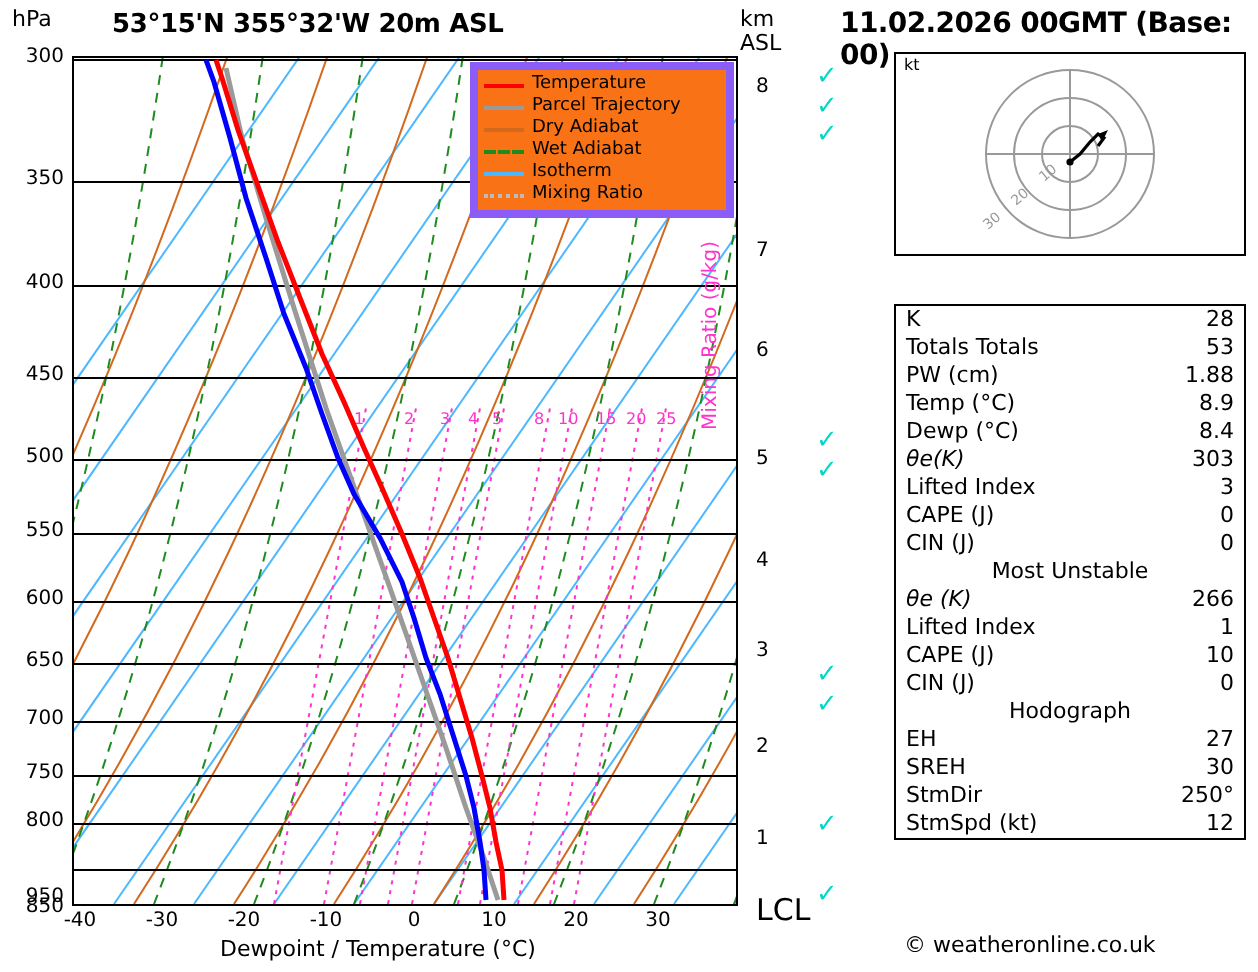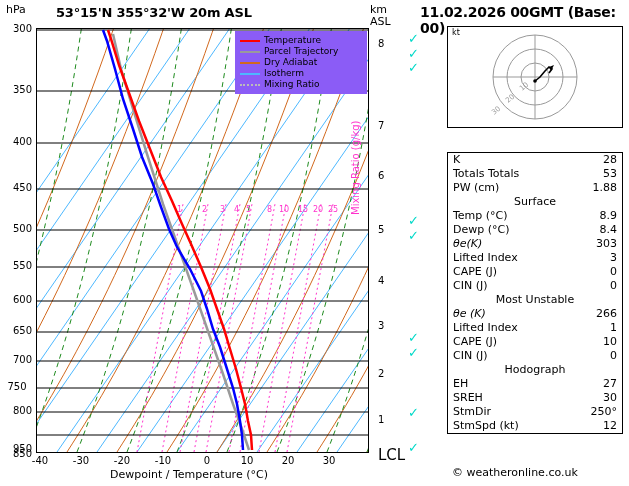--- a/index.html
+++ b/index.html
@@ -25,21 +25,21 @@
   .plabel{font-size:10px;color:#000;text-align:right;width:30px;left:2px;}
   
   .tlabel{font-size:10px;color:#000;text-align:center;width:26px;}
   #xaxis-title{left:110px;top:468px;font-size:11px;color:#000;}
   
   .kmlabel{font-size:10px;color:#000;left:378px;}
   .tick-check{position:absolute;left:408px;color:#00d9c8;font-size:13px;font-weight:bold;}
   #lcl-label{left:378px;top:446px;font-size:15px;color:#000;}
   
   #legend{
-    left:235px;top:31px;width:132px;background:#8b5cf6;border:2px solid #8b5cf6;
+    left:235px;top:31px;width:132px;background:#f97316;border:4px solid #8b5cf6;
     padding:2px 3px;box-sizing:border-box;
   }
   .legrow{display:flex;align-items:center;height:11px;}
   .legline{width:20px;height:0;border-top-width:2px;border-top-style:solid;margin-right:4px;}
   .legtxt{font-size:9px;color:#000;line-height:11px;}
   
   #mixlabel{
     left:350px;top:215px;font-size:10px;color:#ff33cc;
     transform:rotate(-90deg);transform-origin:left top;white-space:nowrap;
   }
@@ -177,39 +177,43 @@
   </div>
   <div class="legrow">
     <span class="legline" style="border-top-color:#9a9a9a;"></span>
     <span class="legtxt">Parcel Trajectory</span>
   </div>
   <div class="legrow">
     <span class="legline" style="border-top-color:#d2691e;"></span>
     <span class="legtxt">Dry Adiabat</span>
   </div>
   <div class="legrow">
+    <span class="legline" style="border-top-color:#1e8b1e;border-top-style:dashed;"></span>
+    <span class="legtxt">Wet Adiabat</span>
+  </div>
+  <div class="legrow">
     <span class="legline" style="border-top-color:#4db8ff;"></span>
     <span class="legtxt">Isotherm</span>
   </div>
   <div class="legrow">
     <span class="legline" style="border-top-color:#bbbbbb;border-top-style:dotted;"></span>
     <span class="legtxt">Mixing Ratio</span>
   </div>
 </div>
 
 <div class="abs plabel" style="top:23px;">300</div>
 <div class="abs plabel" style="top:84px;">350</div>
 <div class="abs plabel" style="top:136px;">400</div>
 <div class="abs plabel" style="top:182px;">450</div>
 <div class="abs plabel" style="top:223px;">500</div>
 <div class="abs plabel" style="top:260px;">550</div>
 <div class="abs plabel" style="top:294px;">600</div>
 <div class="abs plabel" style="top:325px;">650</div>
 <div class="abs plabel" style="top:354px;">700</div>
-<div class="abs plabel" style="top:381px;text-align:center;">750</div>
+<div class="abs plabel" style="top:381px;">750</div>
 <div class="abs plabel" style="top:405px;">800</div>
 <div class="abs plabel" style="top:448px;">850</div>
 
 <div class="abs plabel" style="top:443px;">950</div>
 
 <div class="abs tlabel" style="left:27px;top:455px;">-40</div>
 <div class="abs tlabel" style="left:68px;top:455px;">-30</div>
 <div class="abs tlabel" style="left:109px;top:455px;">-20</div>
 <div class="abs tlabel" style="left:150px;top:455px;">-10</div>
 <div class="abs tlabel" style="left:194px;top:455px;">0</div>
@@ -268,21 +272,20 @@
   </div>
   <div class="prow">
     <span class="k">Totals Totals</span>
     <span class="v">53</span>
   </div>
   <div class="prow">
     <span class="k">PW (cm)</span>
     <span class="v">1.88</span>
   </div>
 
-  <div class="phead">Surface</div>
 
   <div class="prow">
     <span class="k">Temp (°C)</span>
     <span class="v">8.9</span>
   </div>
   <div class="prow">
     <span class="k">Dewp (°C)</span>
     <span class="v">8.4</span>
   </div>
   <div class="prow">

